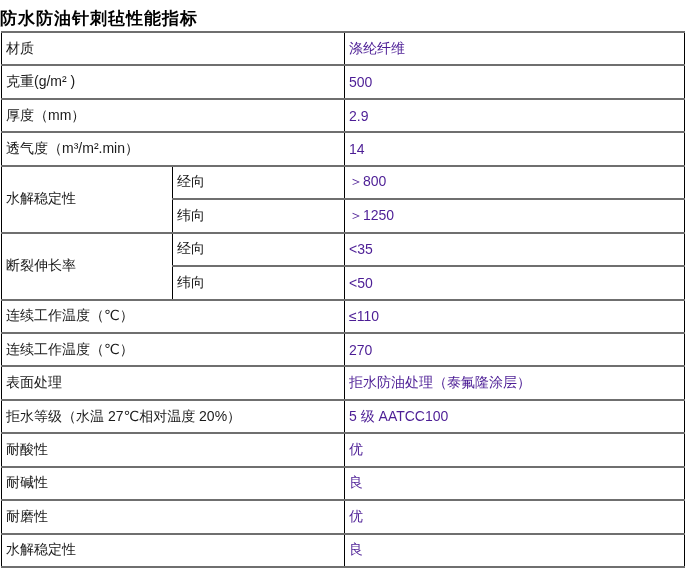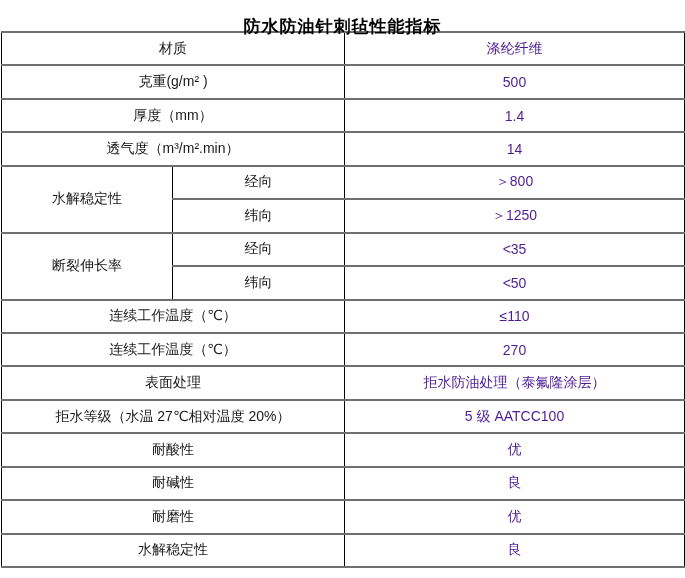--- a/index.html
+++ b/index.html
@@ -12,45 +12,45 @@
     font-family: "Liberation Sans", "DejaVu Sans", sans-serif;
     color: #1a1a1a;
   }
   .page {
     width: 685px;
     height: 578px;
     background: #ffffff;
     position: relative;
   }
   .doc-title {
-    text-align: center;
+    text-align: left;
     font-size: 17px;
     font-weight: 600;
     letter-spacing: 1px;
     color: #000000;
-    padding-top: 15px;
+    padding-top: 7px;
     height: 31px;
     line-height: 24px;
     box-sizing: border-box;
     font-family: "Liberation Serif", "DejaVu Serif", serif;
   }
   table.spec-table {
     border-collapse: collapse;
     table-layout: fixed;
     width: 683px;
     height: 537px;
     margin-left: 1px;
     background: #ffffff;
   }
   table.spec-table td {
     border-left: 1px solid #000000;
     border-right: 1px solid #000000;
     border-top: 2px solid #6f6f6f;
     border-bottom: 2px solid #6f6f6f;
-    text-align: center;
+    text-align: left;
     vertical-align: middle;
     font-size: 14px;
     padding: 2px 4px;
     overflow: hidden;
     white-space: nowrap;
   }
   td.label-cell, td.group-cell, td.sub-cell {
     color: #1a1a1a;
   }
   td.value-cell {
@@ -73,21 +73,21 @@
         <tr>
           <td class="label-cell" colspan="2">材质</td>
           <td class="value-cell">涤纶纤维</td>
         </tr>
         <tr>
           <td class="label-cell" colspan="2">克重(g/m² )</td>
           <td class="value-cell">500</td>
         </tr>
         <tr>
           <td class="label-cell" colspan="2">厚度（mm）</td>
-          <td class="value-cell">1.4</td>
+          <td class="value-cell">2.9</td>
         </tr>
         <tr>
           <td class="label-cell" colspan="2">透气度（m³/m².min）</td>
           <td class="value-cell">14</td>
         </tr>
         <tr>
           <td class="group-cell" rowspan="2">水解稳定性</td>
           <td class="sub-cell">经向</td>
           <td class="value-cell">＞800</td>
         </tr>

